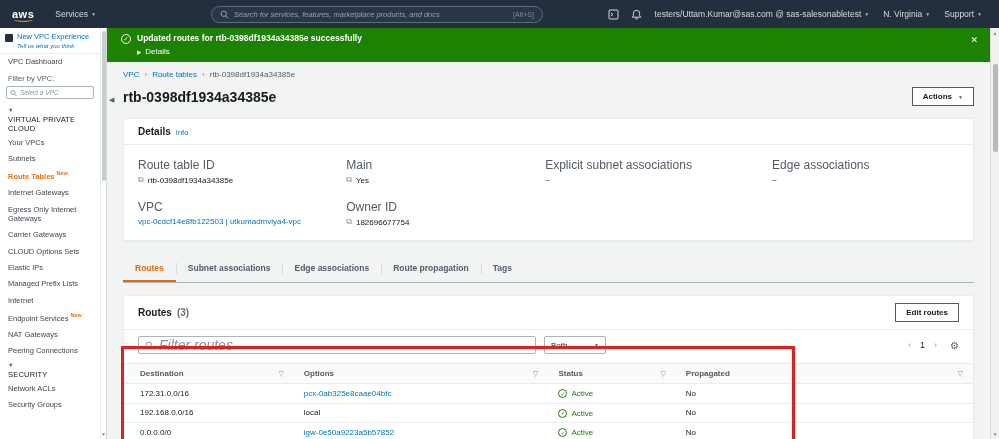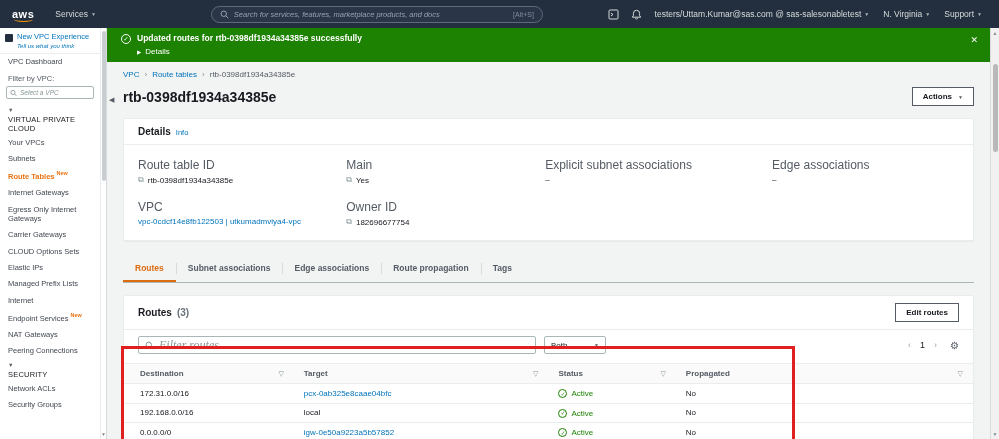--- a/index.html
+++ b/index.html
@@ -78,21 +78,21 @@
   .copy-ic{color:#879596;font-size:8px;cursor:pointer}
 
   .tabs{display:flex;margin-top:16px;border-bottom:1px solid #aab7b8}
   .tab{font-size:8.5px;font-weight:700;color:#545b64;padding:6px 12px 7px;border-bottom:2px solid transparent;cursor:pointer;position:relative}
   .tab + .tab::before{content:"";position:absolute;left:0;top:6px;bottom:6px;width:1px;background:#d5dbdb}
   .tab.active{color:#dd6b10;border-bottom-color:#dd6b10}
 
   .routes-card{margin-top:12px;position:relative;min-height:175px}
   .filter-row{display:flex;align-items:center;gap:8px;padding:6px 14px}
   .search-box{display:flex;align-items:center;gap:5px;width:398px;height:18px;border:1px solid #aab7b8;border-radius:2px;padding:0 6px;color:#879596;background:#fff}
-  .search-box input{border:0;outline:0;flex:1;font-size:12px;font-family:Liberation Serif, serif;background:transparent}
+  .search-box input{border:0;outline:0;flex:1;font-size:14px;font-family:Liberation Sans, sans-serif;background:transparent}
   .search-box input::placeholder{font-style:italic;color:#879596}
   .select-box{display:flex;align-items:center;justify-content:space-between;width:62px;height:18px;border:1px solid #aab7b8;border-radius:2px;padding:0 6px;font-size:8px;color:#16191f;cursor:pointer;background:#fff}
   .select-box .caret{color:#545b64}
   .pager{margin-left:auto;display:flex;align-items:center;gap:9px;font-size:9px;color:#98a0a8}
   .pager .page{color:#16191f;cursor:pointer}
   .pager .pg{cursor:pointer}
   .gear{font-size:10px;color:#545b64;cursor:pointer;margin-left:4px}
 
   table{width:100%;border-collapse:collapse;font-size:8px;margin-top:3px}
   thead th{background:#fafafa;border-top:1px solid #eaeded;border-bottom:1px solid #eaeded;padding:5px 10px;text-align:center;color:#545b64;font-weight:700}
@@ -331,21 +331,21 @@
           <thead>
             <tr>
               <th>
                   <span class="th-inner">
                     <span>Destination</span>
                     <span class="filter-ic">▽</span>
                   </span>
                 </th>
               <th>
                   <span class="th-inner">
-                    <span>Target</span>
+                    <span>Options</span>
                     <span class="filter-ic">▽</span>
                   </span>
                 </th>
               <th>
                   <span class="th-inner">
                     <span>Status</span>
                     <span class="filter-ic">▽</span>
                   </span>
                 </th>
               <th>

